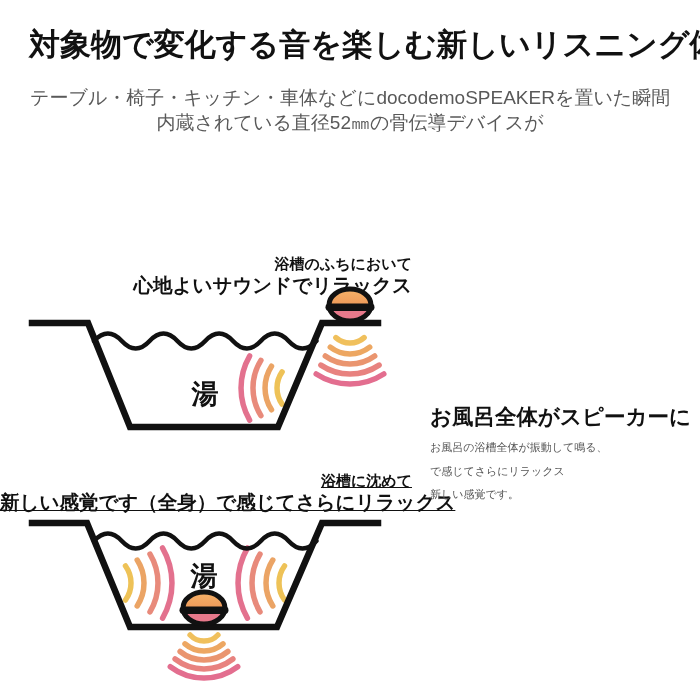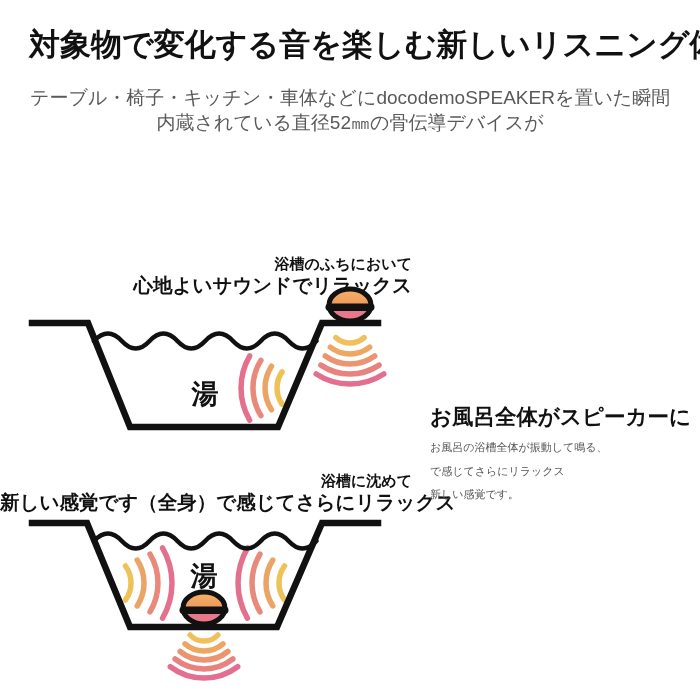--- a/index.html
+++ b/index.html
@@ -4,21 +4,21 @@
 <style>
   html,body{margin:0;padding:0;background:#fff;}
   .canvas{position:relative;width:700px;height:700px;background:#fff;overflow:hidden;
           font-family:"Liberation Sans","DejaVu Sans",sans-serif;color:#111;}
   .title{position:absolute;left:29px;top:24px;font-size:31px;font-weight:800;
          letter-spacing:0;white-space:nowrap;}
   .intro{position:absolute;left:30px;top:86px;font-size:19px;line-height:24.5px;
          color:#595959;white-space:nowrap;text-align:center;}
   .cap{position:absolute;left:0;width:412px;text-align:right;color:#111;}
   .cap1{top:254px;}
-  .cap2{top:471px;}
+  .cap2{top:471px;text-decoration:underline;}
   .cap-sub{font-size:15px;font-weight:700;line-height:20px;}
   .cap-main{font-size:19.5px;font-weight:800;line-height:22px;white-space:nowrap;}
   .diagram{position:absolute;left:0;}
   #d1{top:286px;width:430px;height:146px;}
   #d2{top:515px;width:430px;height:170px;}
   .yu{font-size:27px;font-weight:700;fill:#111;}
   .tub{fill:none;stroke:#111;stroke-width:6.5;stroke-linecap:square;stroke-linejoin:miter;}
   .waterline{fill:none;stroke:#111;stroke-width:4.5;stroke-linecap:round;}
   .side{position:absolute;left:430px;top:402px;width:266px;}
   .side-heading{font-size:21.5px;font-weight:800;margin:0 0 5px 0;color:#111;white-space:nowrap;}

